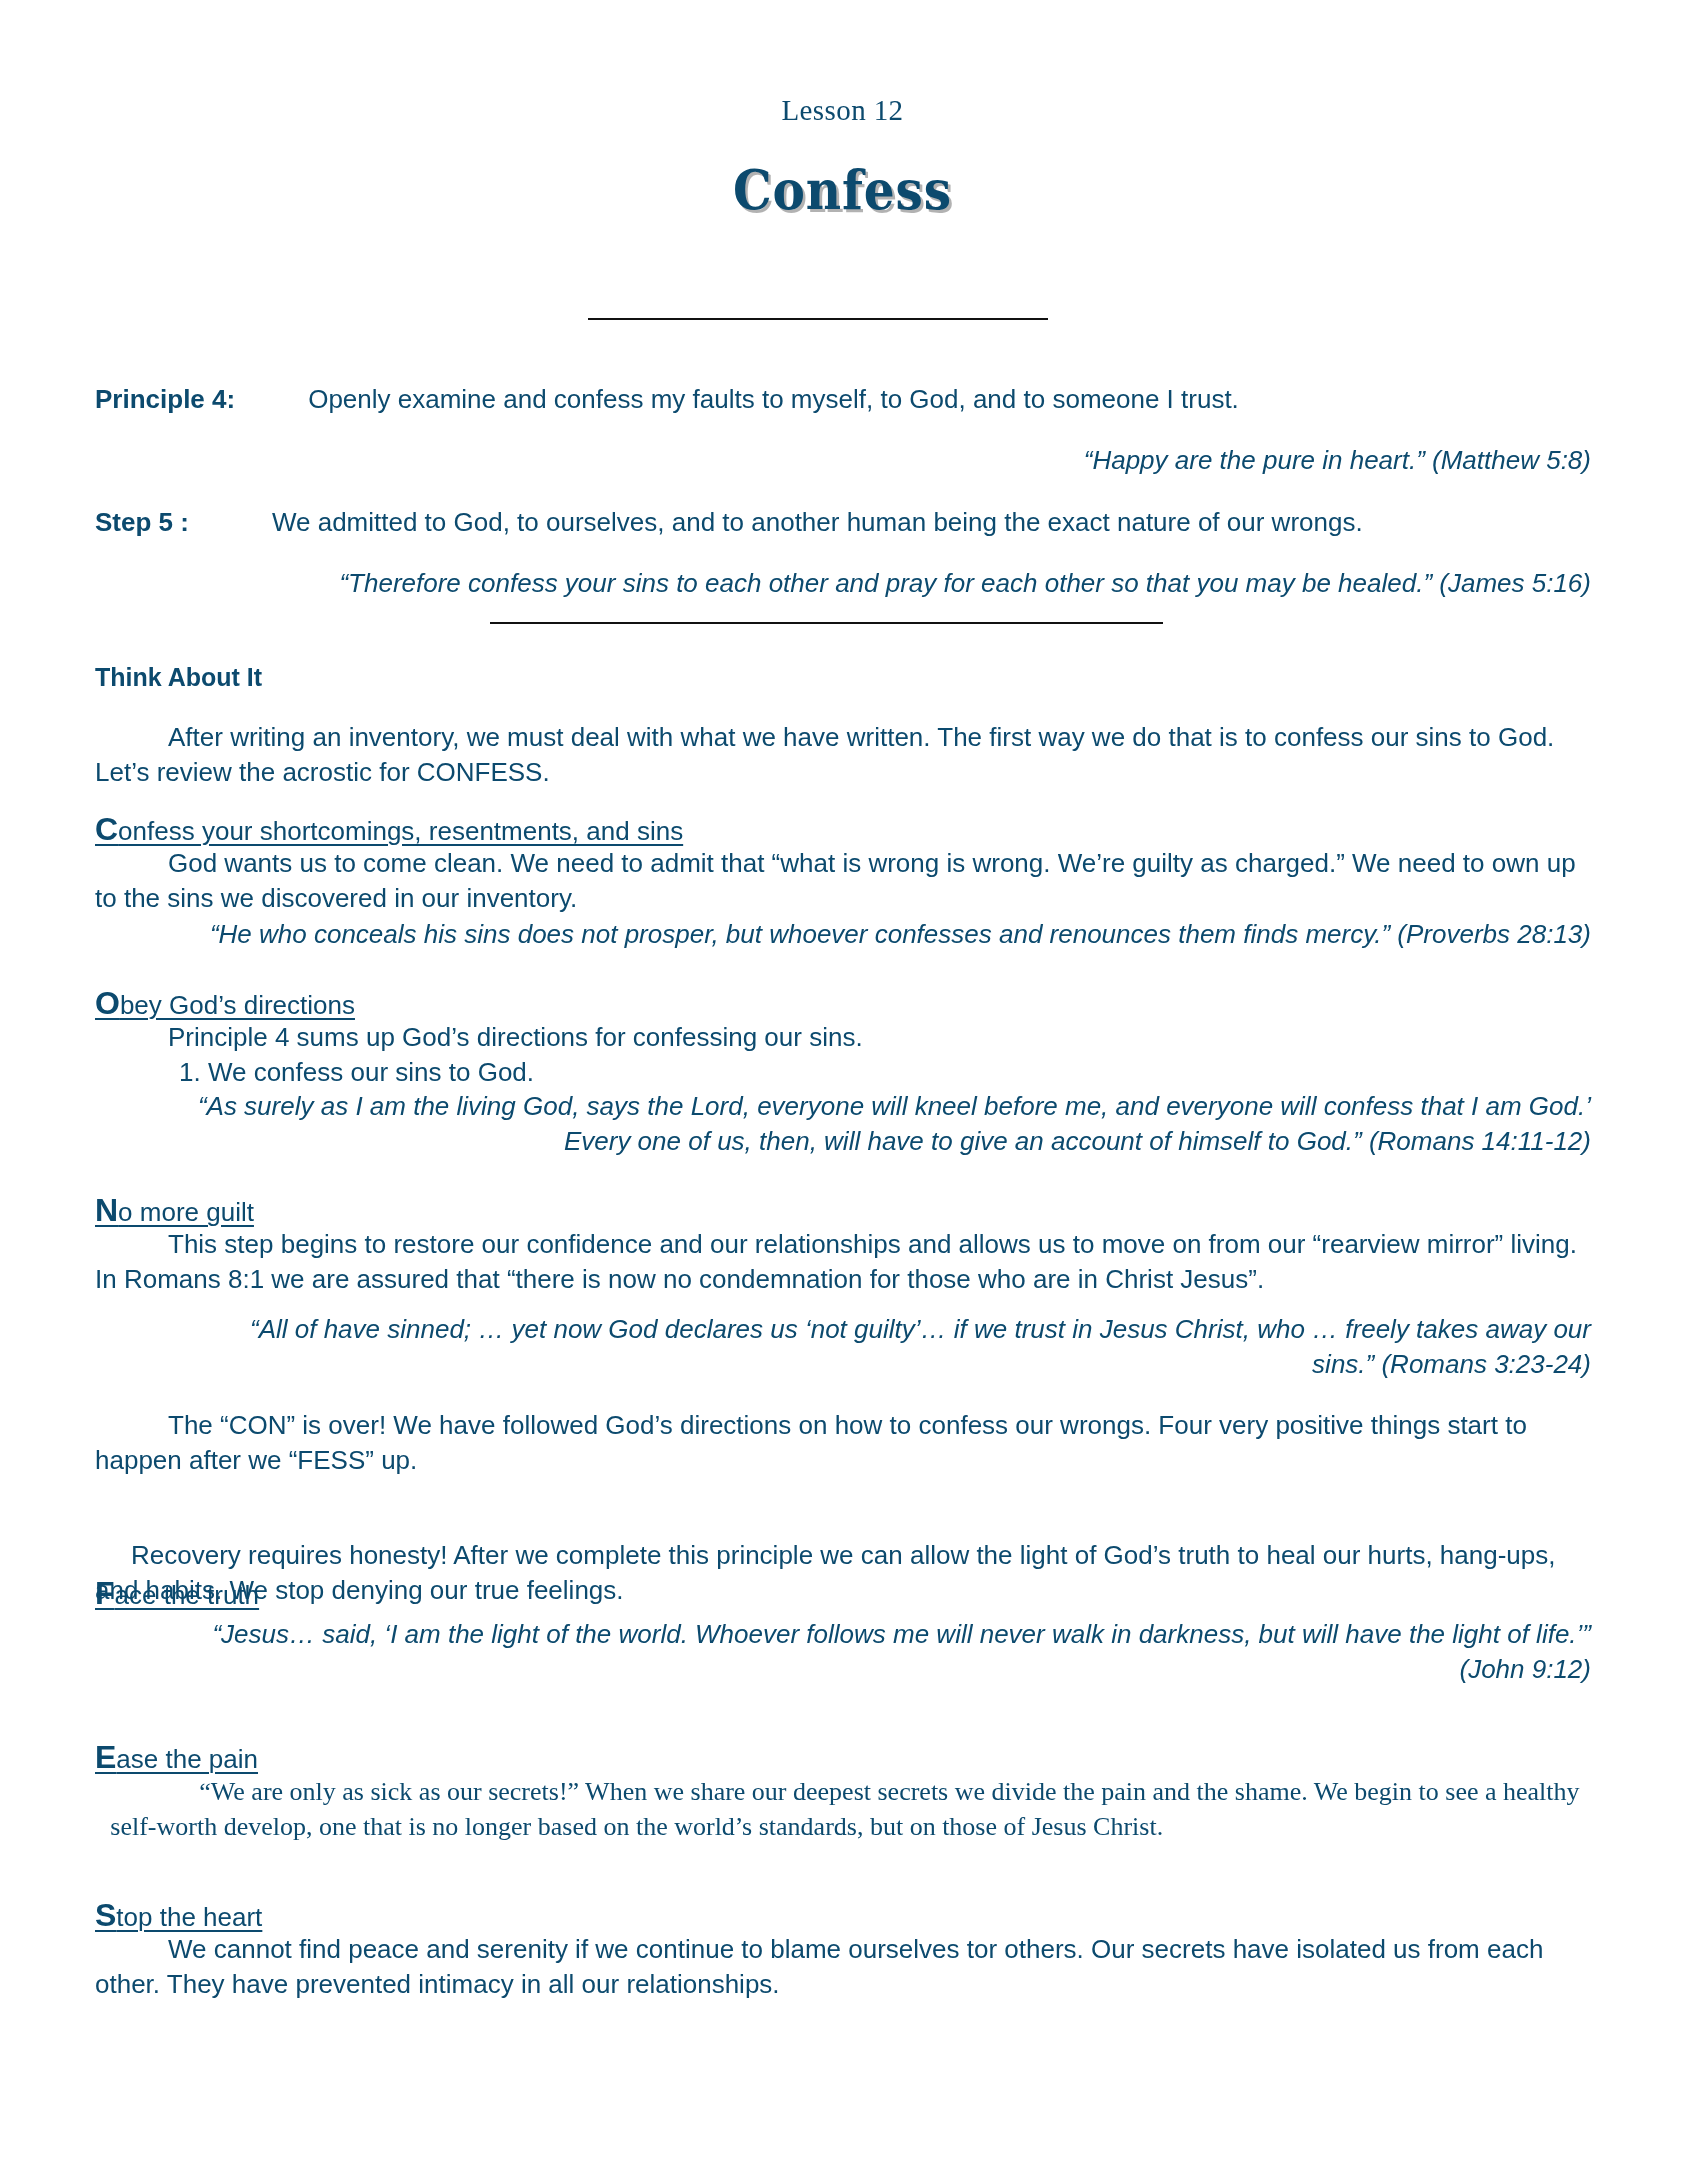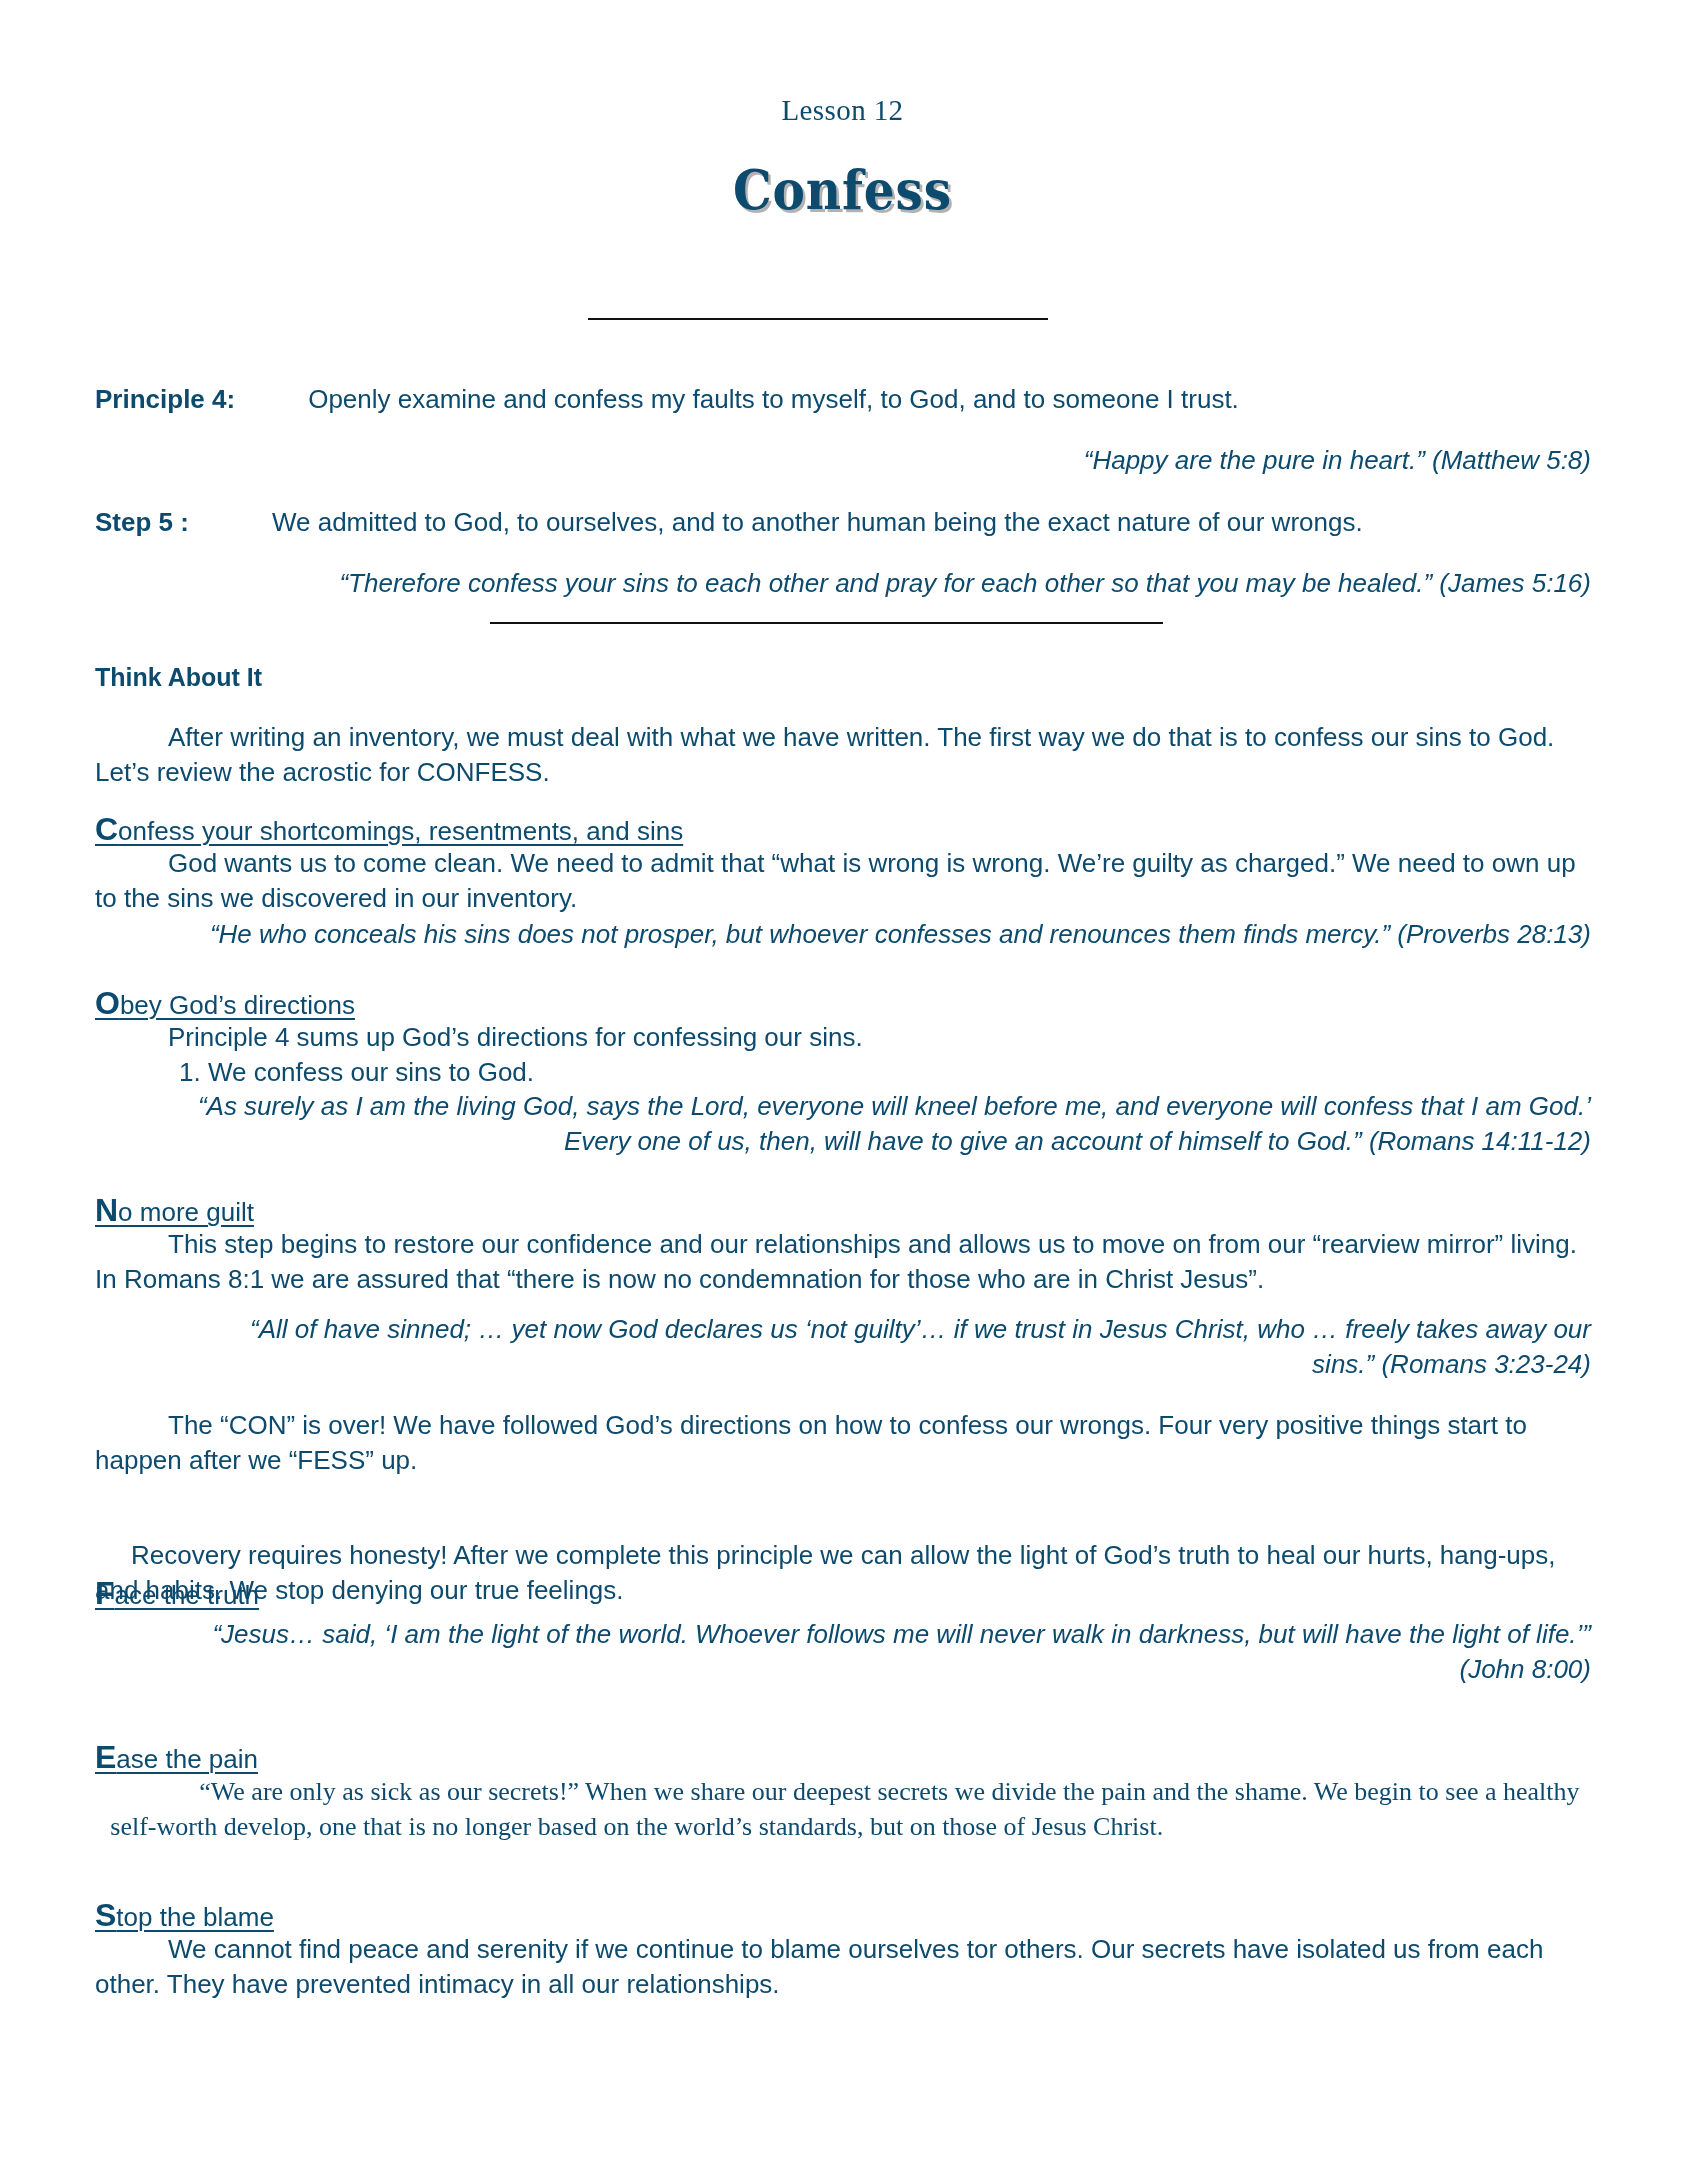--- a/index.html
+++ b/index.html
@@ -152,27 +152,27 @@
     <div class="blk indent" style="top:1227px;">This step begins to restore our confidence and our relationships and allows us to move on from our “rearview mirror” living. In Romans 8:1 we are assured that “there is now no condemnation for those who are in Christ Jesus”.</div>
     <div class="blk centered italic" style="top:1312px;">“All of have sinned; … yet now God declares us ‘not guilty’… if we trust in Jesus Christ, who … freely takes away our</div>
     <div class="blk centered italic" style="top:1347px;">sins.” (Romans 3:23-24)</div>
     <div class="blk indent" style="top:1408px;">The “CON” is over! We have followed God’s directions on how to confess our wrongs. Four very positive things start to happen after we “FESS” up.</div>
 
     <div class="blk" style="top:1576px;">
       <span class="acrostic"><span class="cap">F</span><span>ace the truth</span></span>
     </div>
     <div class="blk" style="top:1538px; text-indent:36px;">Recovery requires honesty! After we complete this principle we can allow the light of God’s truth to heal our hurts, hang-ups, and habits. We stop denying our true feelings.</div>
     <div class="blk centered italic" style="top:1617px;">“Jesus… said, ‘I am the light of the world. Whoever follows me will never walk in darkness, but will have the light of life.’”</div>
-    <div class="blk centered italic" style="top:1652px;">(John 8:00)</div>
+    <div class="blk centered italic" style="top:1652px;">(John 9:12)</div>
 
     <div class="blk" style="top:1740px;">
       <span class="acrostic"><span class="cap">E</span><span>ase the pain</span></span>
     </div>
     <div class="blk indent-lg" style="top:1774px; left:15.3px;font-family:Liberation Serif, serif;">“We are only as sick as our secrets!” When we share our deepest secrets we divide the pain and the shame. We begin to see a healthy self-worth develop, one that is no longer based on the world’s standards, but on those of Jesus Christ.</div>
 
     <div class="blk" style="top:1898px;">
-      <span class="acrostic"><span class="cap">S</span><span>top the blame</span></span>
+      <span class="acrostic"><span class="cap">S</span><span>top the heart</span></span>
     </div>
     <div class="blk indent" style="top:1932px;">We cannot find peace and serenity if we continue to blame ourselves tor others. Our secrets have isolated us from each other. They have prevented intimacy in all our relationships.</div>
 
   </div>
 </div>
 
 
 </body></html>

